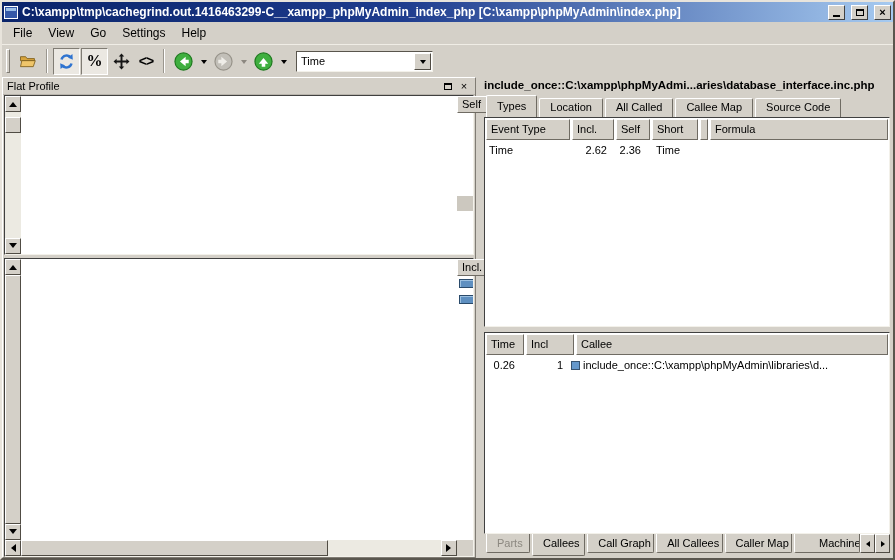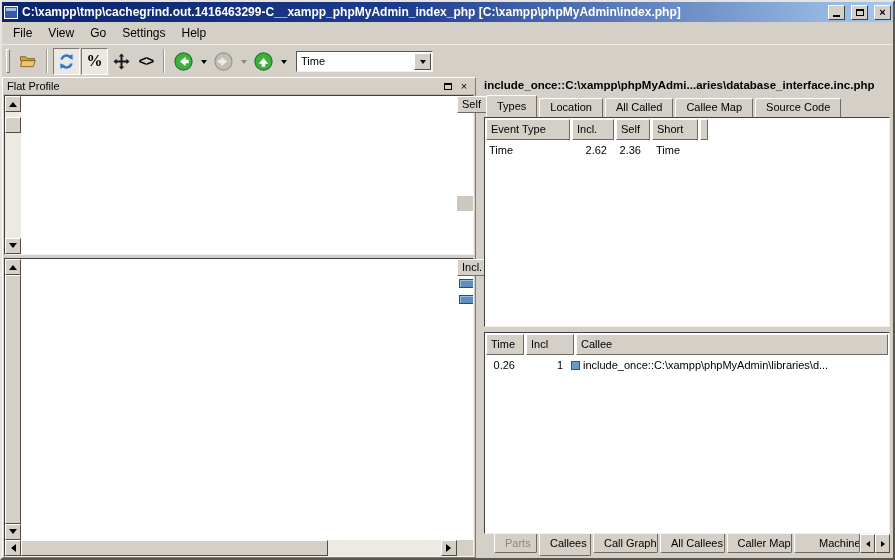--- a/index.html
+++ b/index.html
@@ -100,21 +100,21 @@
   .rpanel { flex:1; display:flex; flex-direction:column; padding:2px 3px 0 3px; min-width:0; }
   .rp-title { height:16px; flex:0 0 16px; font-weight:bold; font-size:11.5px; white-space:nowrap; overflow:hidden; }
   .tabs-top { height:22px; flex:0 0 22px; display:flex; align-items:flex-end; padding-left:2px; }
   .tab { border:1px solid; border-color:#fff #6f6b63 #6f6b63 #fff; border-bottom:none; background:#d4d0c8;
          padding:2px 10px 3px; margin-right:2px; border-radius:2px 2px 0 0; height:19px; white-space:nowrap;}
   .tab.active { height:22px; padding-top:4px; position:relative; z-index:2; }
   .tabs-bottom { height:24px; flex:0 0 24px; display:flex; align-items:flex-start; padding-left:2px; }
   .tab-b { border:1px solid; border-color:#fff #6f6b63 #6f6b63 #fff; border-top:none; background:#d4d0c8;
          padding:3px 10px 2px; margin-right:2px; border-radius:0 0 2px 2px; height:19px; white-space:nowrap; overflow:hidden;}
   .tab-b.active { height:22px; position:relative; z-index:2; }
-  .tab-b.disabled { color:#8c8880;margin-left:8px; }
+  .tab-b.disabled { color:#8c8880; }
   .tab-b.clip { max-width:66px; margin-right:0;padding-left:24px; }
   .tab-scroll { margin-left:auto; display:flex; height:19px; }
   .tab-scroll .sbtn { height:19px; width:15px; flex:0 0 15px;}
   .types-tbl { flex:1.04; grid-template-rows:24px 1fr; grid-template-columns:1fr; margin-bottom:5px; }
   .types-head { display:flex; padding:1px 1px 0; background:#fff; gap:2px;}
   .types-head .hcell { height:21px; padding-top:3px; }
   .tc-event{width:84px;flex:0 0 84px;} .tc-incl{width:42px;flex:0 0 42px;} .tc-self{width:34px;flex:0 0 34px;}
   .tc-short{width:46px;flex:0 0 46px;} .tc-gap{width:8px;flex:0 0 8px;padding:0;} .tc-formula{flex:1;}
   .types-body { overflow:hidden; }
   .types-row { height:17px; line-height:17px; display:flex; }
@@ -389,20 +389,21 @@
           <div class="tab">Source Code</div>
         </div>
 
       <div class="tbl types-tbl">
         <div class="types-head">
             <div class="hcell tc-event">Event Type</div>
             <div class="hcell tc-incl">Incl.</div>
             <div class="hcell tc-self">Self</div>
             <div class="hcell tc-short">Short</div>
             <div class="hcell tc-gap"></div>
+            <div class="hcell tc-formula">Formula</div>
           </div>
         <div class="types-body">
             <div class="types-row">
               <div class="tc-event">Time</div>
               <div class="tc-incl num">2.62</div>
               <div class="tc-self num">2.36</div>
               <div class="tc-short">Time</div>
               <div class="tc-gap"></div>
               <div class="tc-formula"></div>
             </div>

